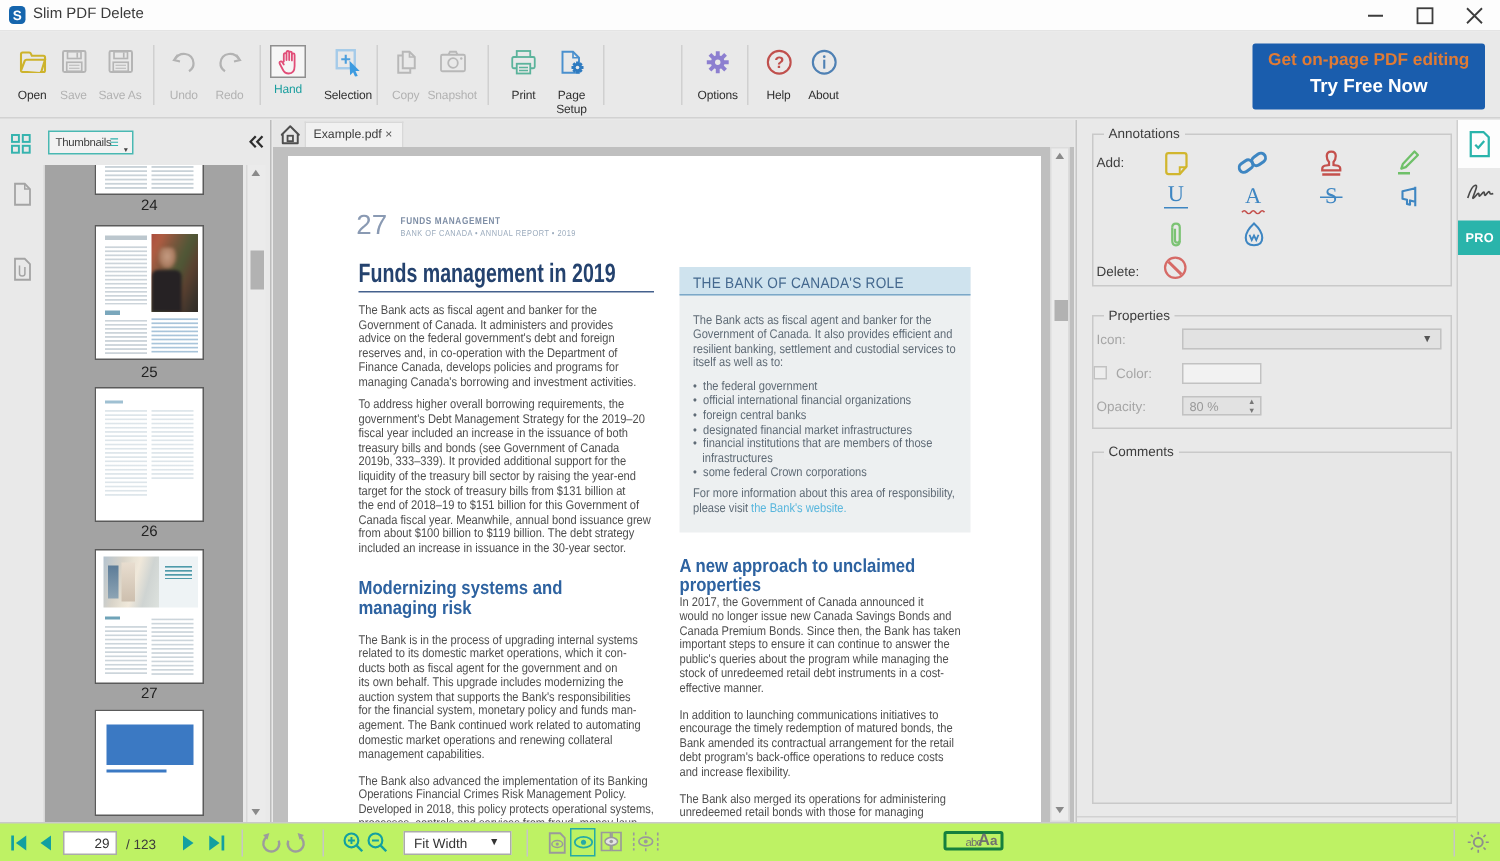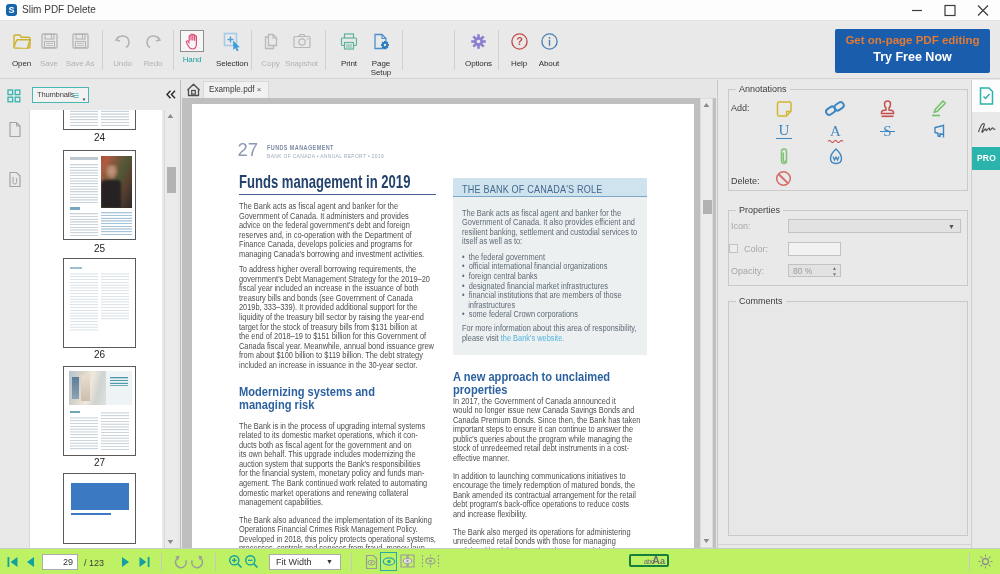--- a/index.html
+++ b/index.html
@@ -23,21 +23,21 @@
 
 #promo { position:absolute; left:835px; top:7px; width:155px; height:44px; background:#1a5dad; border-radius:2px; text-align:center; }
 #promo .l1 { color:#e07b35; font-weight:bold; font-size:11.5px; margin-top:5px; }
 #promo .l2 { color:#ffffff; font-weight:bold; font-size:12.5px; margin-top:4px; }
 
 
 #sidebar { position:absolute; left:0; top:80px; width:181px; height:468px; background:#e9e9e9; border-right:1px solid #bcbcbc; }
 #sbhead { position:absolute; left:0; top:0; width:181px; height:30px; }
 #thumbdrop { position:absolute; left:32px; top:7px; width:57px; height:16px; border:1px solid #49b8b2; background:#f2f2f2; font-size:7.6px; color:#3f3f3f; line-height:14px; padding-left:4px; letter-spacing:-0.2px; }
 #leftstrip { position:absolute; left:0; top:30px; width:30px; height:438px; background:#e9e9e9; border-right:1px solid #d8d8d8; }
-#thumbpanel { position:absolute; left:30px; top:30px; width:132px; height:438px; background:#ffffff; overflow:hidden; }
+#thumbpanel { position:absolute; left:30px; top:30px; width:132px; height:438px; background:#a3a3a3; overflow:hidden; }
 #thumbscroll { position:absolute; left:164px; top:30px; width:13px; height:438px; background:#ebebeb; border-left:1px solid #d9d9d9; }
 .thumb { position:absolute; left:33px; width:73px; background:#fff; border:1px solid #5a5a5a; overflow:hidden; }
 .tlabel { position:absolute; left:33px; width:73px; text-align:center; font-size:10px; color:#222; }
 
 
 #tabbar { position:absolute; left:182px; top:80px; width:534px; height:18px; background:#e6e6e6; }
 #tab { position:absolute; left:21px; top:1px; width:66px; height:17px; background:#f1f1f1; border:1px solid #d8d8d8; border-bottom:none; font-size:8.2px; color:#3c3c3c; line-height:16px; padding-left:5px; overflow:hidden; }
 #docarea { position:absolute; left:182px; top:98px; width:534px; height:450px; background:#bfbfbf; overflow:hidden; }
 #page { position:absolute; left:10px; top:6px; width:502px; height:460px; background:#ffffff; overflow:hidden; }
 #docscroll { position:absolute; left:518px; top:0; width:13px; height:450px; background:#ececec; border:1px solid #dcdcdc; }

